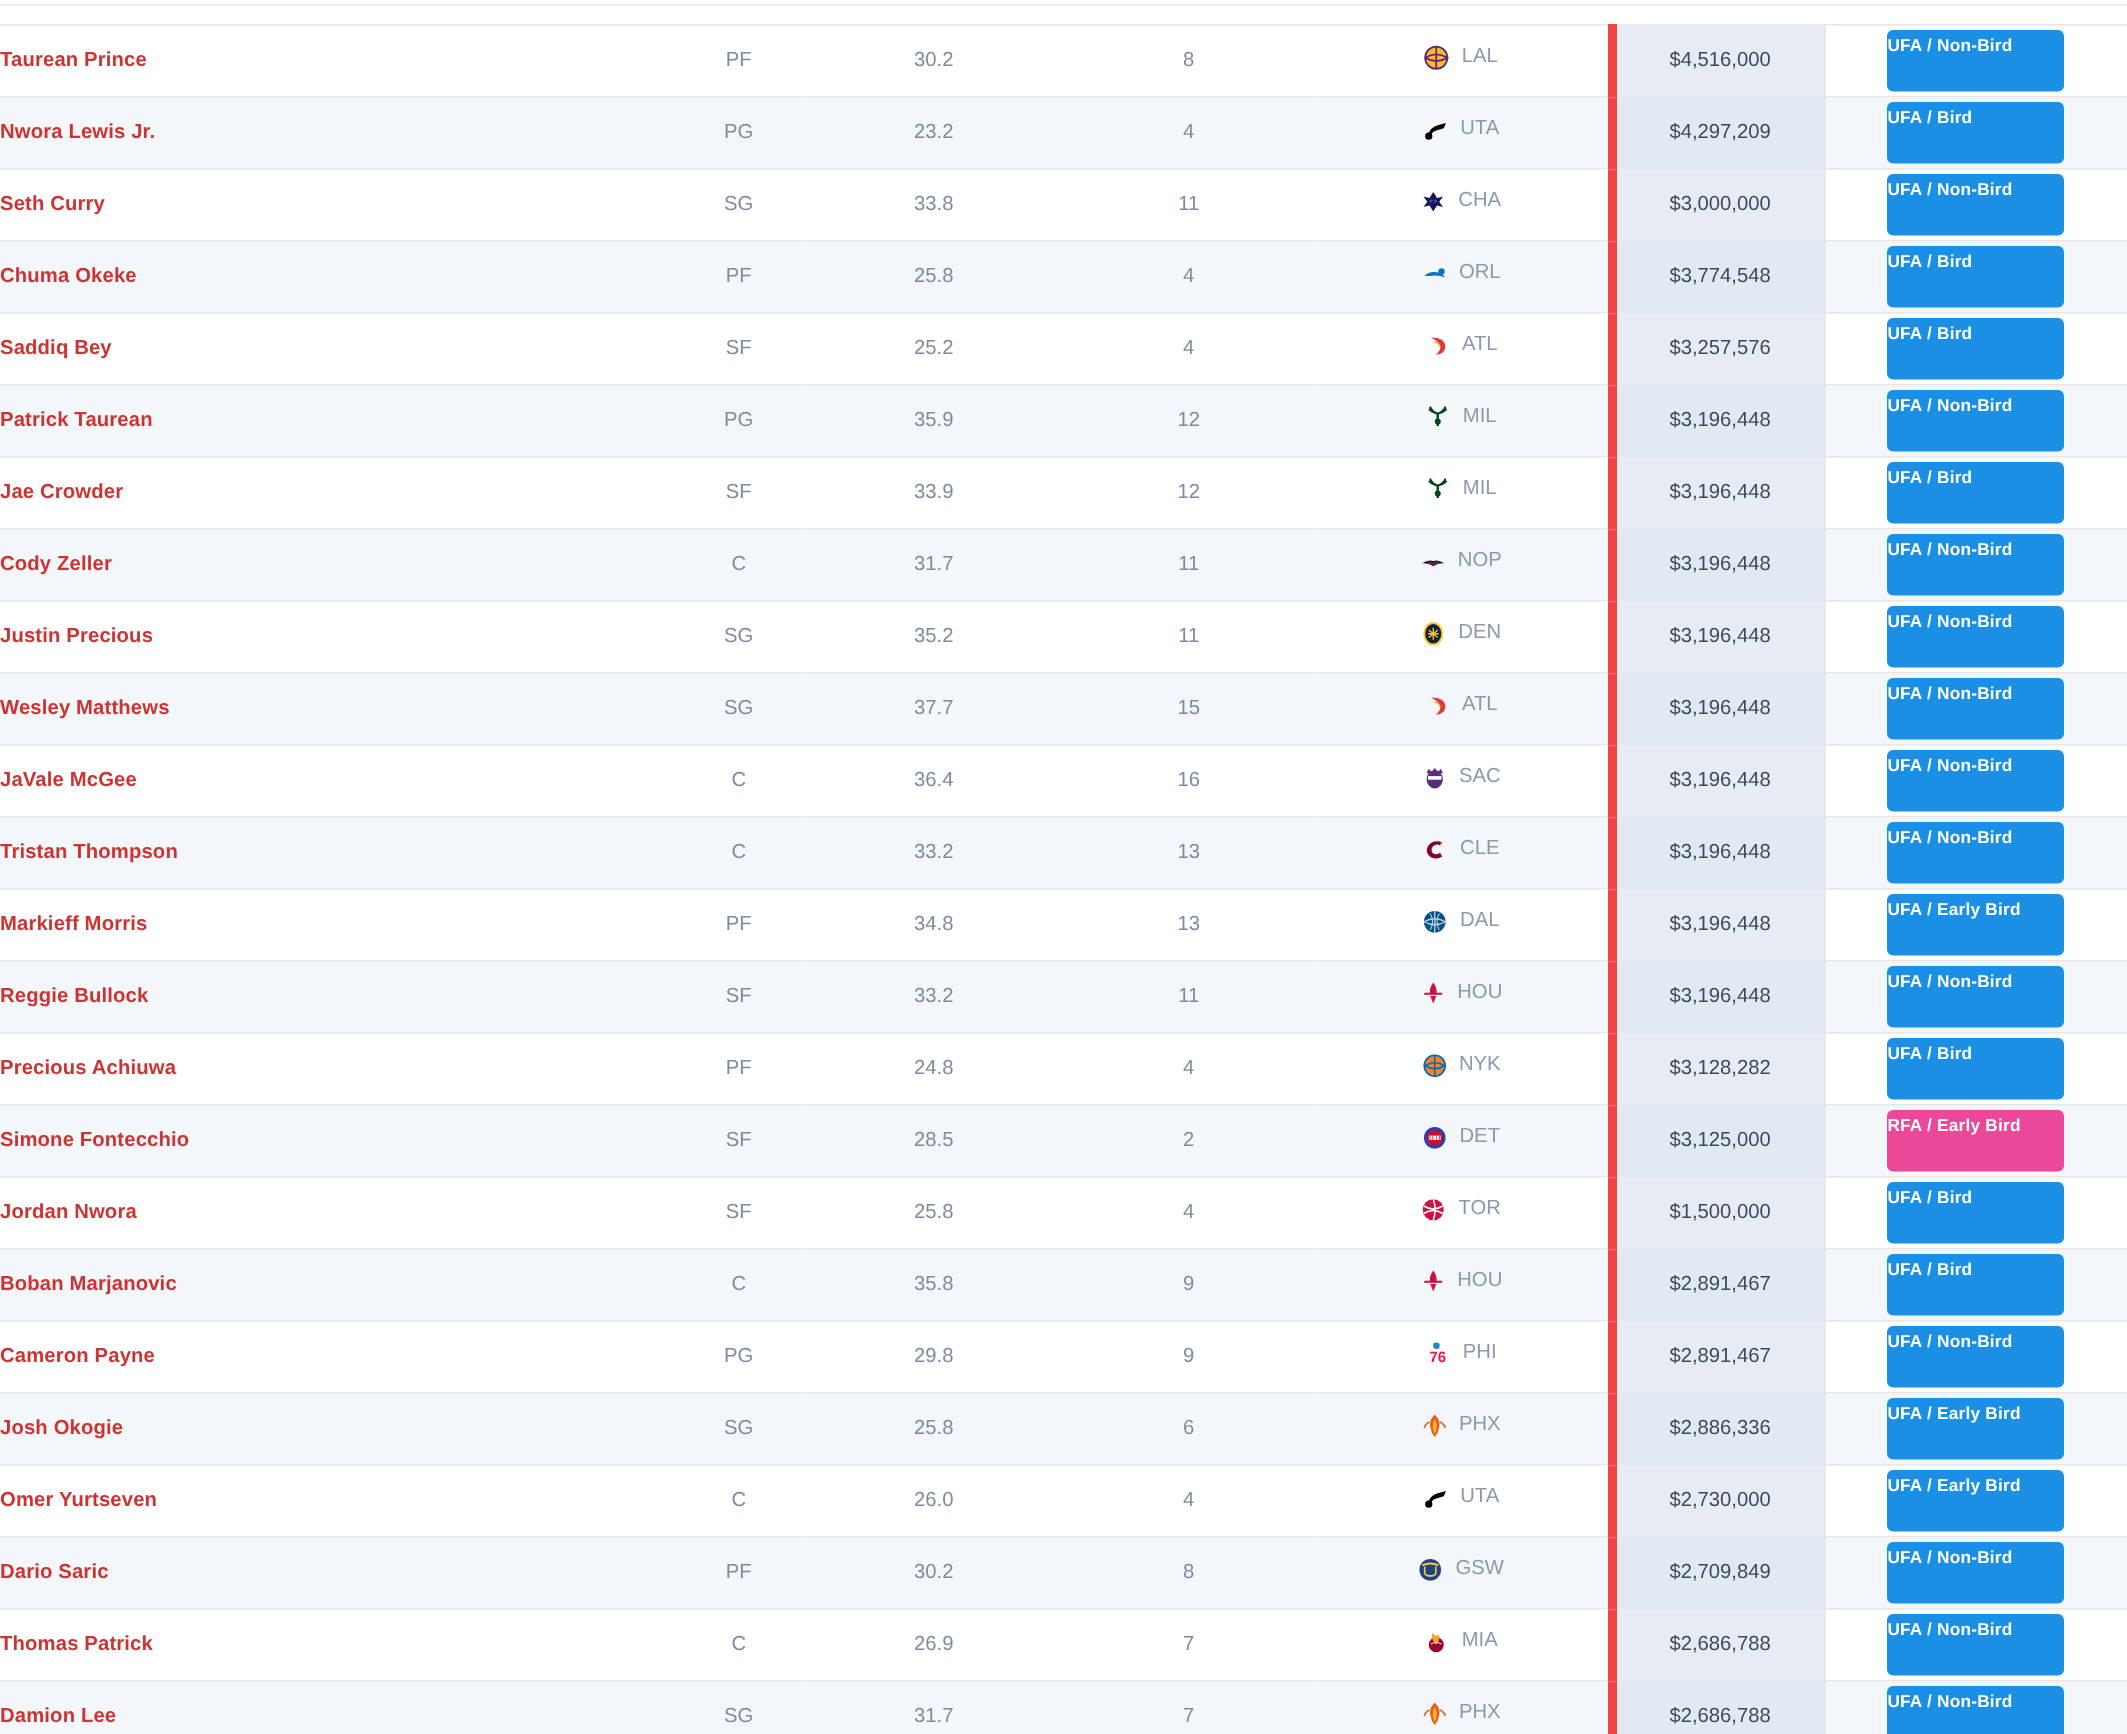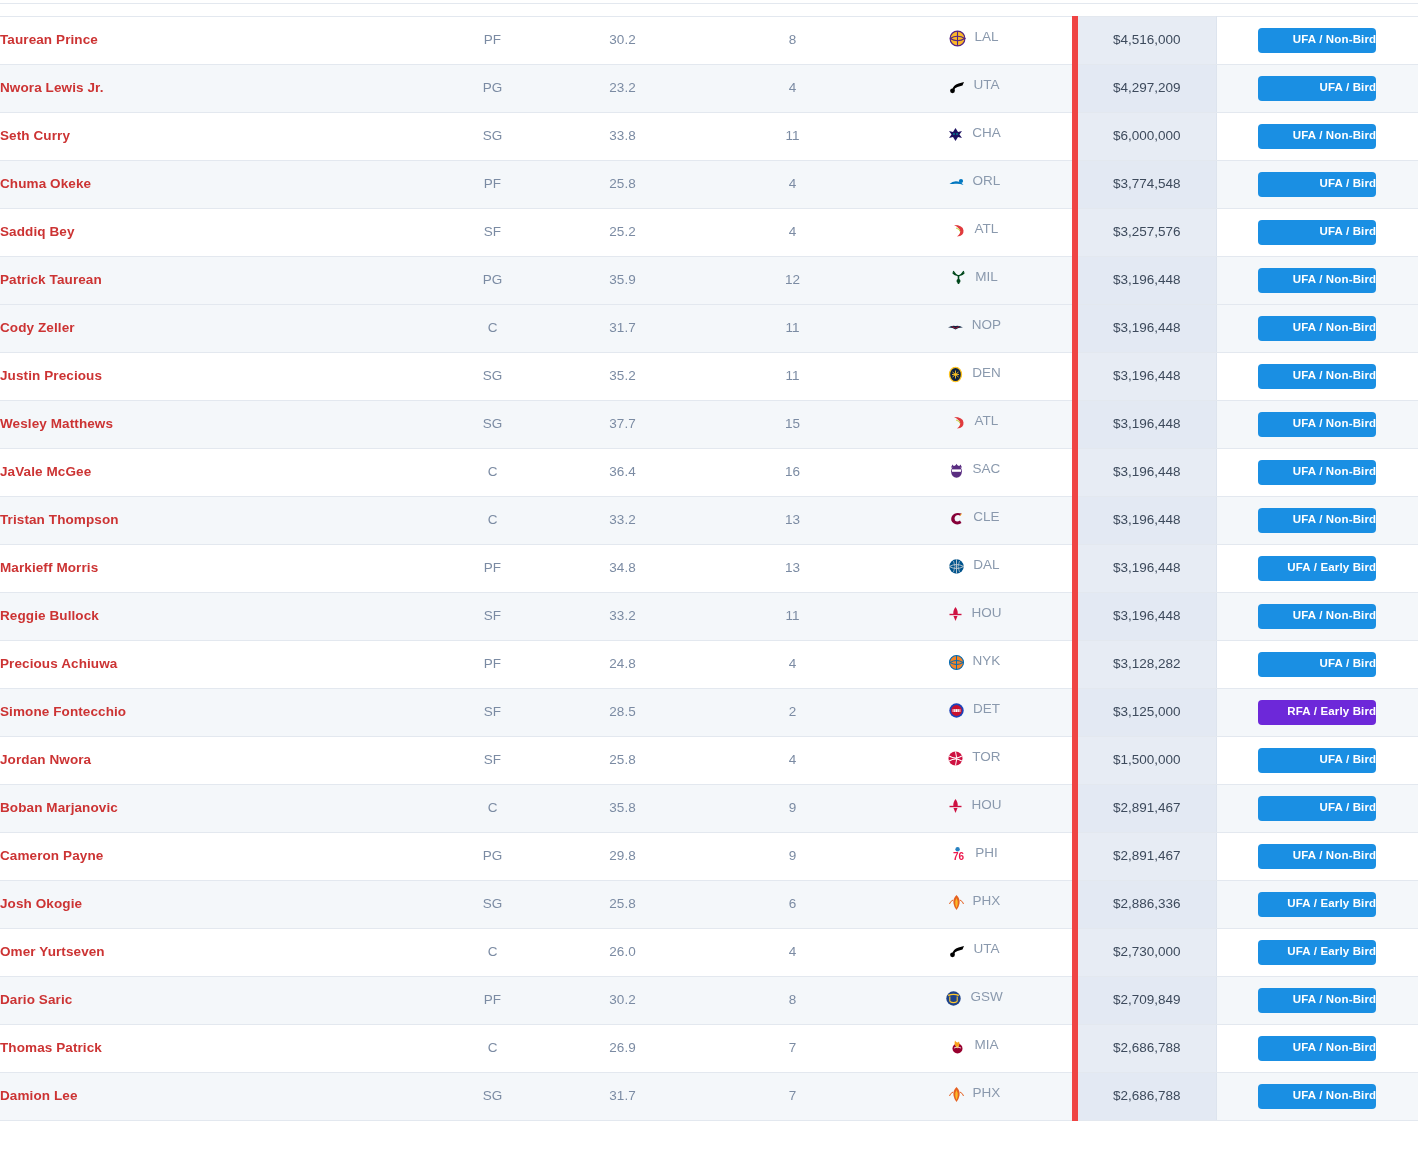--- a/index.html
+++ b/index.html
@@ -107,32 +107,32 @@
     border-right: 1px solid #dde4ee;
   }
   tr.row-even td.cell-salary { background: #e3e9f3 !important; }
 
   td.cell-status {
     text-align: center;
   }
   .badge {
     display: inline-block;
     width: 118px;
-    padding: 5px 0 6px;
+    padding: 5px 0 22px;
     border-radius: 4px;
     color: #ffffff;
     font-size: 11.5px;
     font-weight: bold;
     letter-spacing: .15px;
-    text-align: right;
+    text-align: left;
     cursor: pointer;
     box-sizing: border-box;
   }
   .badge.ufa { background: #1a8fe3; }
-  .badge.rfa { background: #6d28d9; }
+  .badge.rfa { background: #ec4899; }
 
   
   .top-rule {
     height: 3px;
     border-bottom: 1px solid #e3e8ef;
     background: #ffffff;
     width: 1418px;
   }
 </style>
 </head>
@@ -195,21 +195,21 @@
           <td class="cell-team"><span class="team-inner">
               <span class="team-logo">
                 <svg width="19" height="19" viewBox="0 0 19 19" aria-hidden="true">
                   <path d="M9.5 3 L12 7 L16 6 L13.5 9.5 L16 13 L12 12 L9.5 16 L7 12 L3 13 L5.5 9.5 L3 6 L7 7 Z" fill="#1D1160"></path>
                   <circle cx="8" cy="9" r="1" fill="#00788C"></circle>
                   <circle cx="11" cy="9" r="1" fill="#00788C"></circle>
                 </svg>
               </span>
               <span class="team-abbr">CHA</span>
             </span></td>
-          <td class="cell-salary">$6,000,000</td>
+          <td class="cell-salary">$3,000,000</td>
           <td class="cell-status"><span class="badge ufa">UFA / Non-Bird</span></td>
         </tr>
         <tr class="row-even">
           <td class="cell-name"><span class="pname">Chuma Okeke</span></td>
           <td class="cell-pos">PF</td>
           <td class="cell-age">25.8</td>
           <td class="cell-exp">4</td>
           <td class="cell-team"><span class="team-inner">
               <span class="team-logo">
                 <svg width="19" height="19" viewBox="0 0 19 19" aria-hidden="true">
@@ -250,20 +250,38 @@
                   <path d="M9.5 6 L9.5 15" stroke="#00471B" stroke-width="1.6"></path>
                   <path d="M9.5 7 Q6 5.5 4.5 2.5 M9.5 7 Q13 5.5 14.5 2.5 M7.5 6.2 Q5.5 5.5 4 4 M11.5 6.2 Q13.5 5.5 15 4" fill="none" stroke="#00471B" stroke-width="1.3" stroke-linecap="round"></path>
                   <circle cx="9.5" cy="12" r="2" fill="#00471B"></circle>
                 </svg>
               </span>
               <span class="team-abbr">MIL</span>
             </span></td>
           <td class="cell-salary">$3,196,448</td>
           <td class="cell-status"><span class="badge ufa">UFA / Non-Bird</span></td>
         </tr>
+        <tr class="row-odd">
+          <td class="cell-name"><span class="pname">Jae Crowder</span></td>
+          <td class="cell-pos">SF</td>
+          <td class="cell-age">33.9</td>
+          <td class="cell-exp">12</td>
+          <td class="cell-team"><span class="team-inner">
+              <span class="team-logo">
+                <svg width="19" height="19" viewBox="0 0 19 19" aria-hidden="true">
+                  <path d="M9.5 6 L9.5 15" stroke="#00471B" stroke-width="1.6"></path>
+                  <path d="M9.5 7 Q6 5.5 4.5 2.5 M9.5 7 Q13 5.5 14.5 2.5 M7.5 6.2 Q5.5 5.5 4 4 M11.5 6.2 Q13.5 5.5 15 4" fill="none" stroke="#00471B" stroke-width="1.3" stroke-linecap="round"></path>
+                  <circle cx="9.5" cy="12" r="2" fill="#00471B"></circle>
+                </svg>
+              </span>
+              <span class="team-abbr">MIL</span>
+            </span></td>
+          <td class="cell-salary">$3,196,448</td>
+          <td class="cell-status"><span class="badge ufa">UFA / Bird</span></td>
+        </tr>
         <tr class="row-even">
           <td class="cell-name"><span class="pname">Cody Zeller</span></td>
           <td class="cell-pos">C</td>
           <td class="cell-age">31.7</td>
           <td class="cell-exp">11</td>
           <td class="cell-team"><span class="team-inner">
               <span class="team-logo">
                 <svg width="19" height="19" viewBox="0 0 19 19" aria-hidden="true">
                   <path d="M2 10.5 Q6 8 9.5 9 Q13 8 17 10.5 Q13 10 9.5 12.5 Q6 10 2 10.5 Z" fill="#0C2340"></path>
                   <path d="M6 9.6 L9.5 11.2 L13 9.6" fill="none" stroke="#C8102E" stroke-width="0.8"></path>

